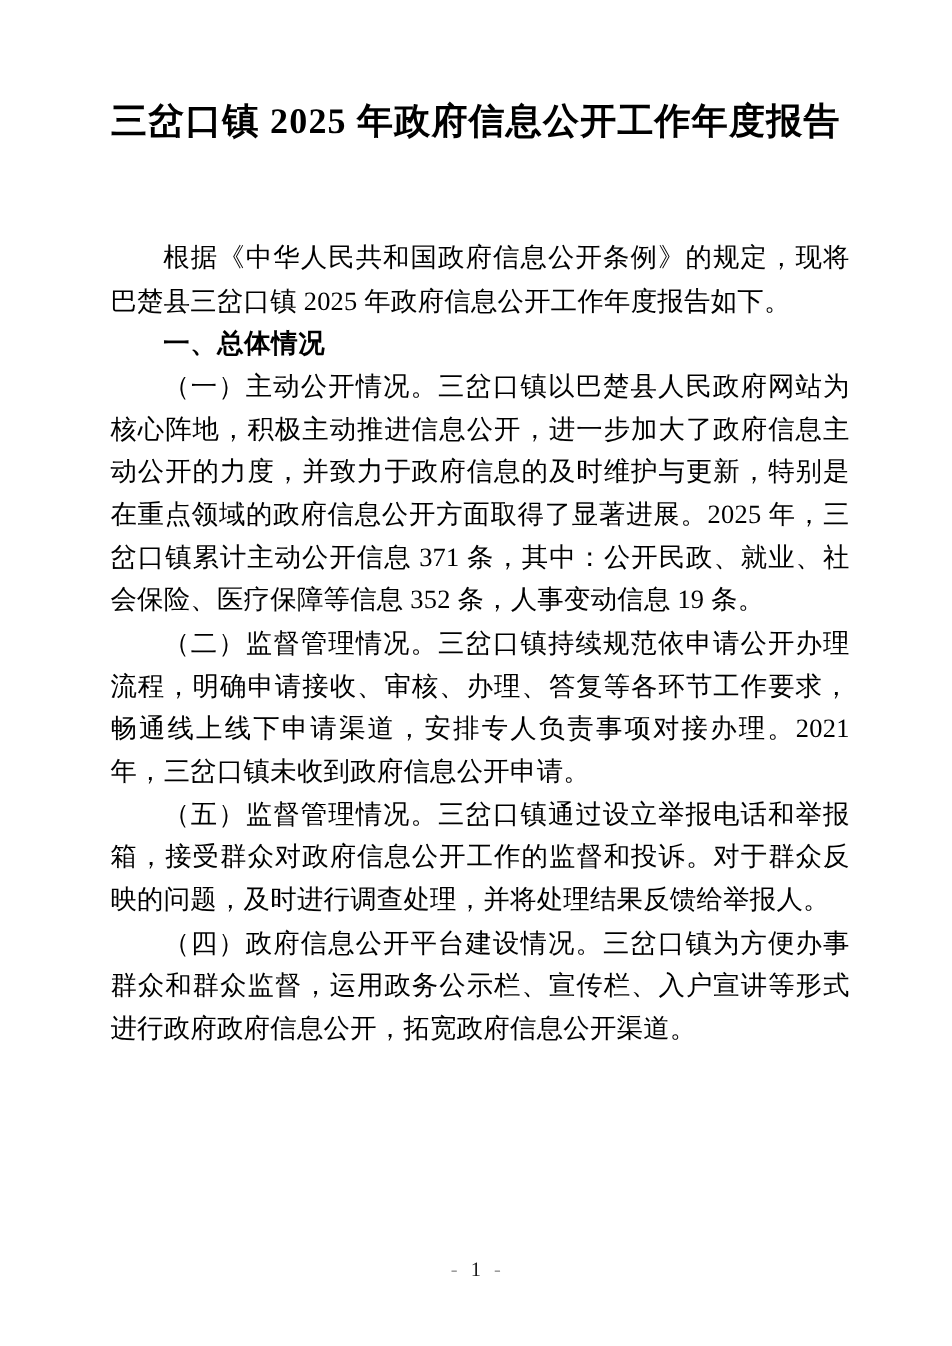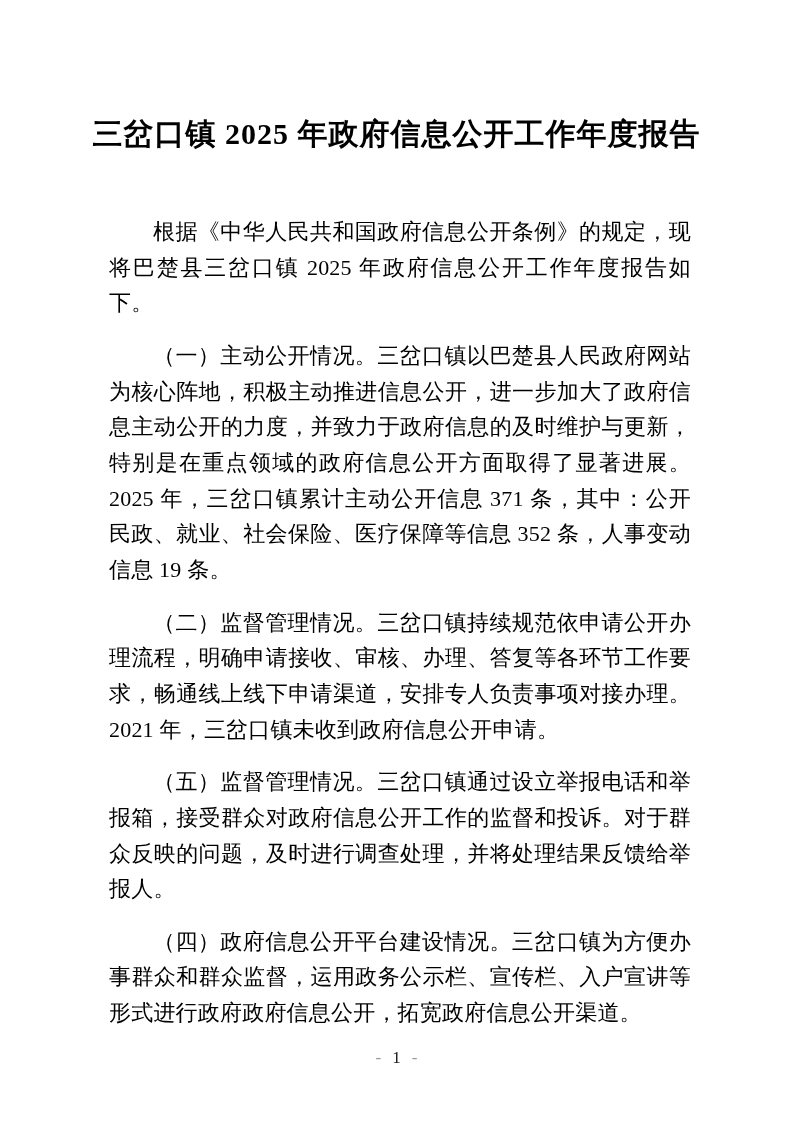--- a/index.html
+++ b/index.html
@@ -9,21 +9,21 @@
     width: 793px;
     height: 1122px;
     margin: 0 auto;
     background: #ffffff;
     overflow: hidden;
     color: #000000;
     font-family: "Liberation Serif", "DejaVu Serif", serif;
   }
   .doc-title {
     position: absolute;
-    top: 110px;
+    top: 78px;
     left: 0;
     width: 100%;
     text-align: center;
     font-size: 30px;
     font-weight: 700;
     line-height: 48px;
     letter-spacing: 1px;
     font-family: "Liberation Serif", "DejaVu Serif", serif;
   }
   .body-block {
@@ -31,21 +31,21 @@
     top: 197px;
     left: 92px;
     width: 616px;
     font-size: 22px;
     line-height: 35.65px;
     text-align: justify;
     letter-spacing: 0.2px;
   }
   .para {
     text-indent: 2em;
-    margin: 17px;
+    margin: 0;
   }
   .overview-heading {
     font-family: "Liberation Sans", "DejaVu Sans", sans-serif;
     font-weight: 700;
     letter-spacing: 0.5px;
   }
   .lead {
     font-weight: 400;
   }
   .page-footer {
@@ -65,20 +65,21 @@
 <body>
 
 <div class="page">
 
   <h1 class="doc-title">三岔口镇 2025 年政府信息公开工作年度报告</h1>
 
   <div class="body-block">
 
     <p class="para">根据《中华人民共和国政府信息公开条例》的规定，现将巴楚县三岔口镇 2025 年政府信息公开工作年度报告如下。</p>
 
+    <p class="para overview-heading">一、总体情况</p>
 
     <p class="para"><span class="lead">（一）主动公开情况。</span><span>三岔口镇以巴楚县人民政府网站为核心阵地，积极主动推进信息公开，进一步加大了政府信息主动公开的力度，并致力于政府信息的及时维护与更新，特别是在重点领域的政府信息公开方面取得了显著进展。2025 年，三岔口镇累计主动公开信息 371 条，其中：公开民政、就业、社会保险、医疗保障等信息 352 条，人事变动信息 19 条。</span></p>
 
     <p class="para"><span class="lead">（二）监督管理情况。</span><span>三岔口镇持续规范依申请公开办理流程，明确申请接收、审核、办理、答复等各环节工作要求，畅通线上线下申请渠道，安排专人负责事项对接办理。2021 年，三岔口镇未收到政府信息公开申请。</span></p>
 
 
     <p class="para"><span class="lead">（五）监督管理情况。</span><span>三岔口镇通过设立举报电话和举报箱，接受群众对政府信息公开工作的监督和投诉。对于群众反映的问题，及时进行调查处理，并将处理结果反馈给举报人。</span></p>
 
     <p class="para"><span class="lead">（四）政府信息公开平台建设情况。</span><span>三岔口镇为方便办事群众和群众监督，运用政务公示栏、宣传栏、入户宣讲等形式进行政府政府信息公开，拓宽政府信息公开渠道。</span></p>
 

